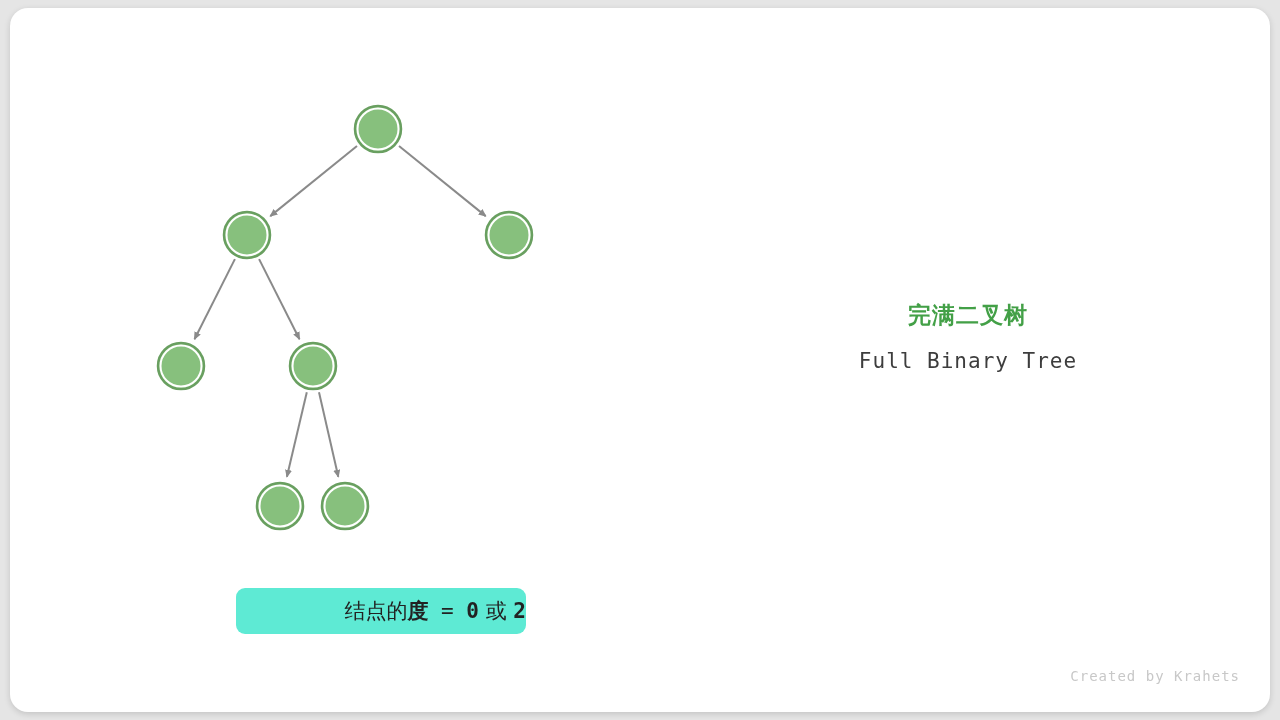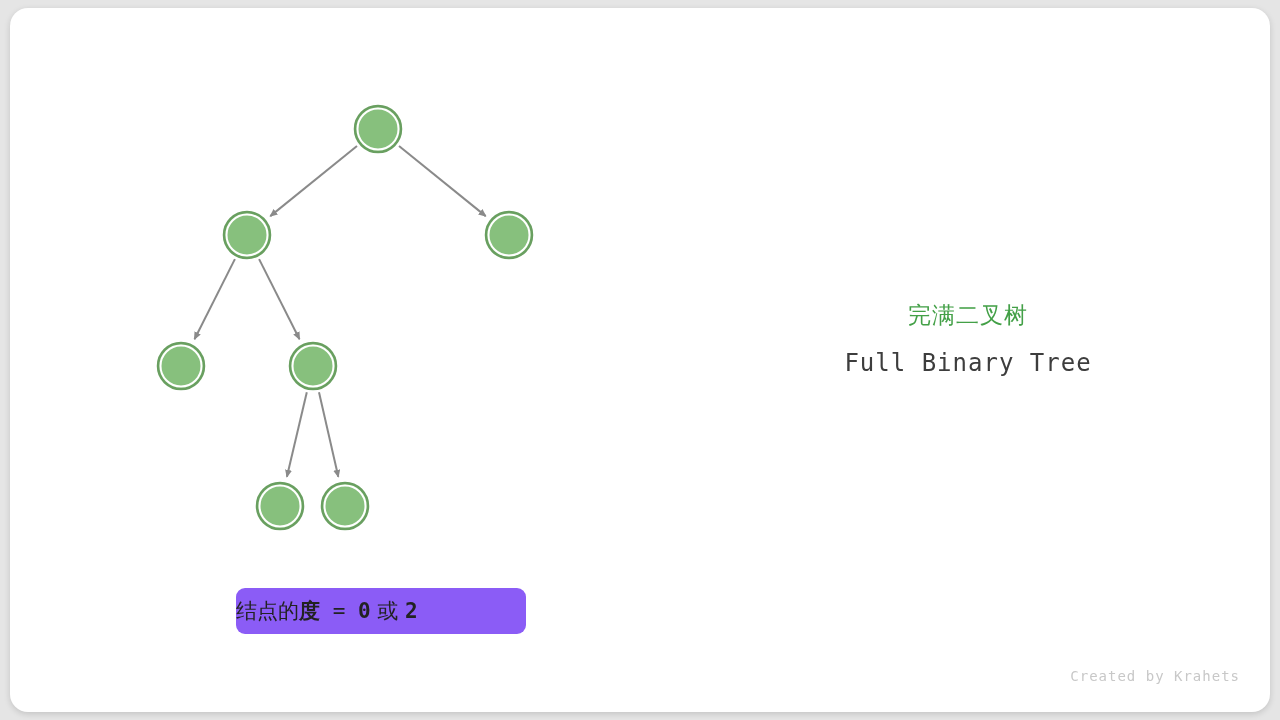--- a/index.html
+++ b/index.html
@@ -28,40 +28,40 @@
   }
   .titles {
     position: absolute;
     left: 748px;
     top: 292px;
     width: 420px;
     text-align: center;
   }
   .title-zh {
     font-size: 23px;
-    font-weight: normal;
+    font-weight: bold;
     letter-spacing: 1px;
     margin-bottom: 18px;
   }
   .title-en {
     font-family: "DejaVu Sans Mono", "Liberation Mono", monospace;
-    font-size: 24px;
+    font-size: 21px;
     color: #3d3d3d;
     letter-spacing: 1px;
     text-align: center;
   }
   .caption {
     position: absolute;
     left: 226px;
     top: 580px;
     width: 290px;
     height: 46px;
-    background: #8b5cf6;
+    background: #5eead4;
     border-radius: 9px;
-    text-align: left;
+    text-align: right;
     line-height: 46px;
     font-size: 21px;
     color: #222222;
     white-space: nowrap;
   }
   .caption .seg-bold { font-weight: bold; }
   .caption .seg-mono { font-family: "DejaVu Sans Mono", "Liberation Mono", monospace; }
   .credit {
     position: absolute;
     right: 30px;

